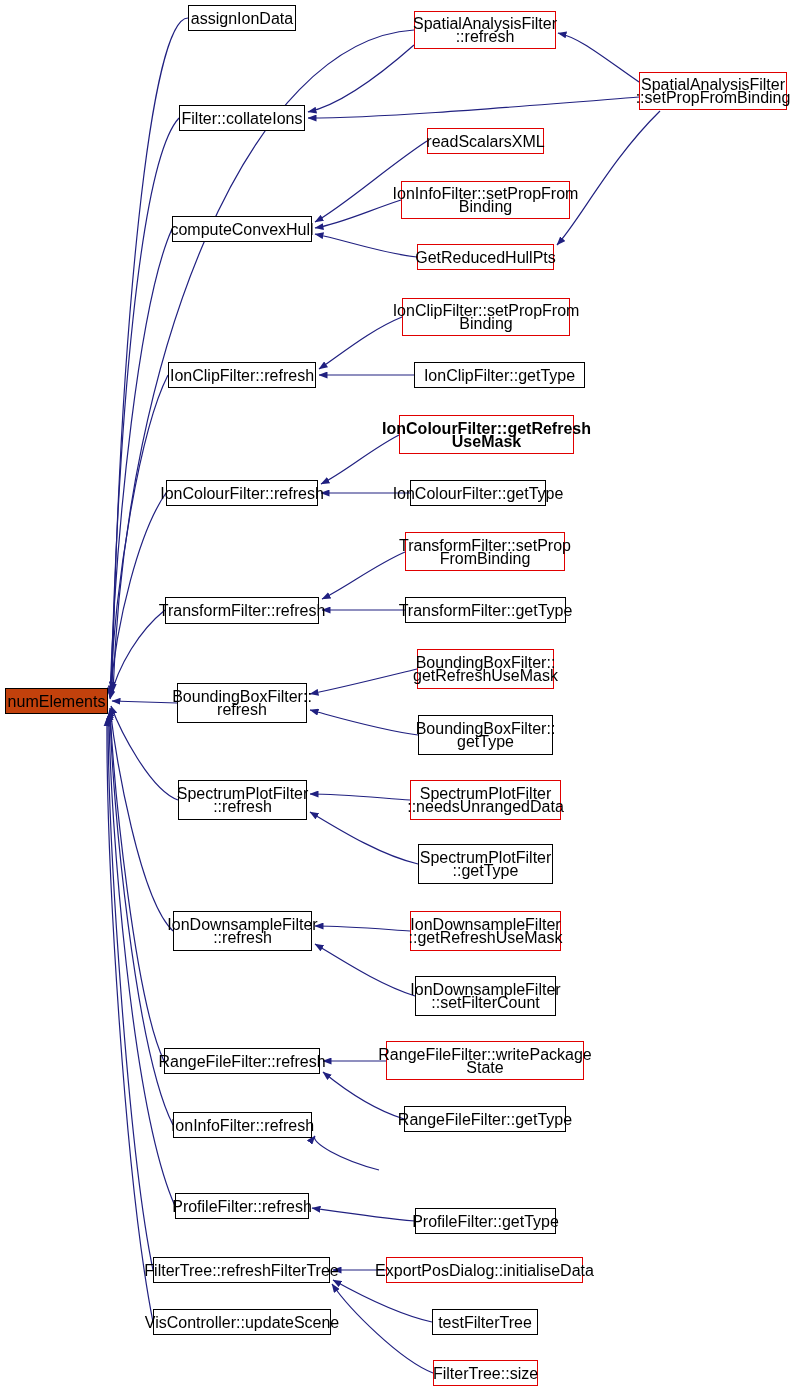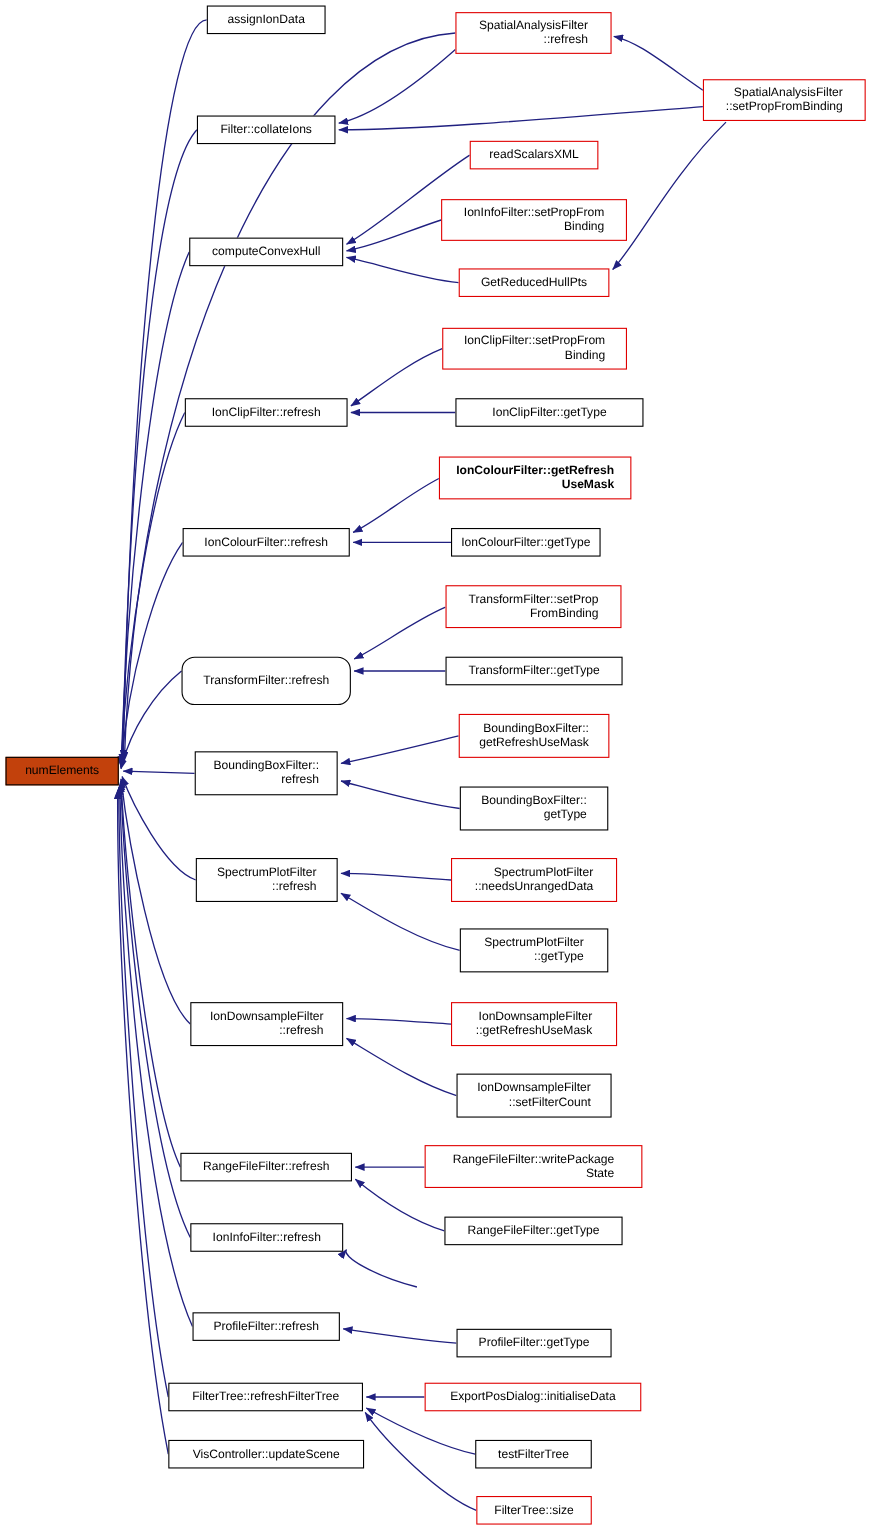--- a/index.html
+++ b/index.html
@@ -22,22 +22,22 @@
     width: 791px;
     height: 1392px;
     pointer-events: none;
   }
   .node {
     position: absolute;
     box-sizing: border-box;
     display: flex;
     align-items: center;
     justify-content: center;
-    text-align: right;
-    font-size: 11px;
+    text-align: center;
+    font-size: 16px;
     line-height: 13px;
     border: 1px solid #000000;
     background: #ffffff;
     color: #000000;
     white-space: pre-line;
     padding: 0 2px;
   }
   .node.red {
     border-color: #e00000;
   }
@@ -136,21 +136,21 @@
   <div class="node red" style="left:402px; top:298px; width:168px; height:38px;">IonClipFilter::setPropFrom
 Binding</div>
   <div class="node" style="left:168px; top:362px; width:148px; height:26px;">IonClipFilter::refresh</div>
   <div class="node" style="left:414px; top:362px; width:171px; height:26px;">IonClipFilter::getType</div>
   <div class="node red" style="left:399px; top:415px; width:175px; height:39px;font-weight:bold;">IonColourFilter::getRefresh
 UseMask</div>
   <div class="node" style="left:166px; top:480px; width:152px; height:26px;">IonColourFilter::refresh</div>
   <div class="node" style="left:410px; top:480px; width:136px; height:26px;">IonColourFilter::getType</div>
   <div class="node red" style="left:405px; top:532px; width:160px; height:39px;">TransformFilter::setProp
 FromBinding</div>
-  <div class="node" style="left:165px; top:597px; width:154px; height:44px;border-radius:12px;">TransformFilter::refresh</div>
+  <div class="node" style="left:165px; top:597px; width:154px; height:27px;">TransformFilter::refresh</div>
   <div class="node" style="left:405px; top:597px; width:161px; height:26px;">TransformFilter::getType</div>
   <div class="node red" style="left:417px; top:649px; width:137px; height:40px;">BoundingBoxFilter::
 getRefreshUseMask</div>
   <div class="node" style="left:177px; top:683px; width:130px; height:40px;">BoundingBoxFilter::
 refresh</div>
   <div class="node" style="left:418px; top:715px; width:135px; height:40px;">BoundingBoxFilter::
 getType</div>
   <div class="node" style="left:178px; top:780px; width:129px; height:40px;">SpectrumPlotFilter
 ::refresh</div>
   <div class="node red" style="left:410px; top:780px; width:151px; height:40px;">SpectrumPlotFilter

